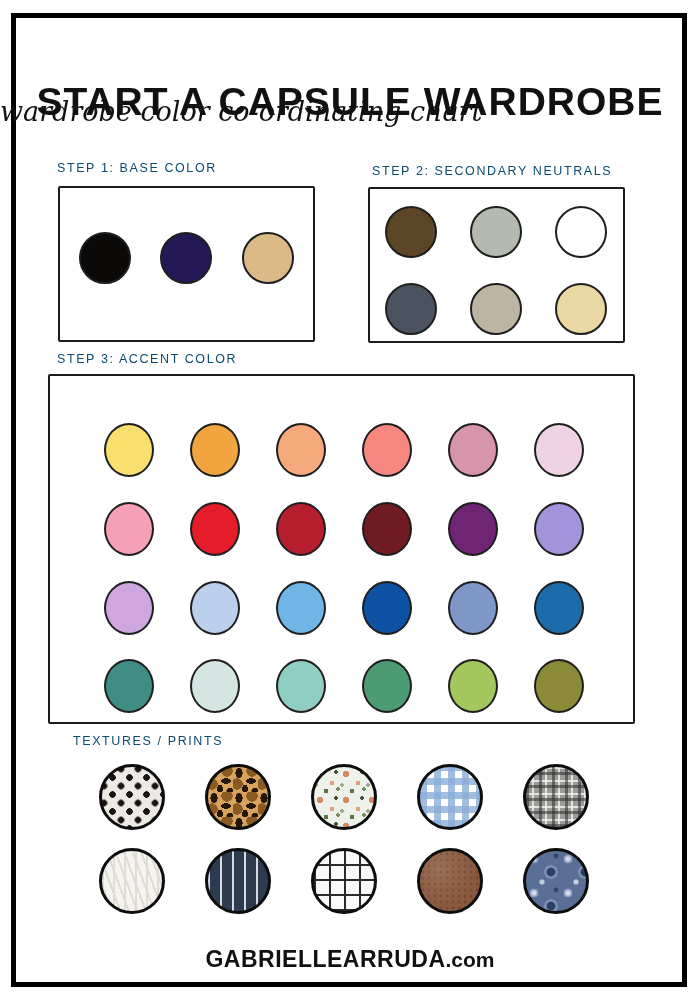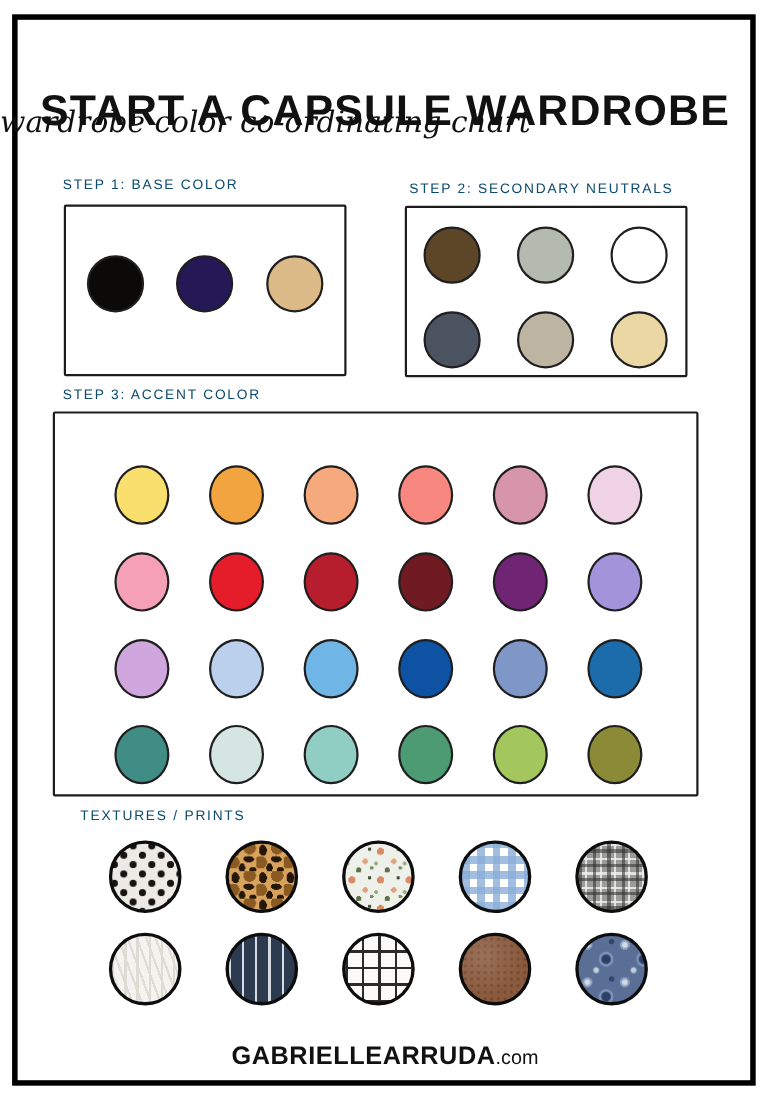--- a/index.html
+++ b/index.html
@@ -167,21 +167,21 @@
       radial-gradient(circle 4px at 30px 5px, #33476b 55%, transparent 70%);
     background-size:34px 34px;
   }
   .footer {
     position:absolute; top:946px; left:0; width:100%;
     text-align:center;
     color:#111;
     white-space:nowrap;
   }
   .footer .brand { font-size:23px; font-weight:bold; letter-spacing:0.5px;text-align:right; }
-  .footer .domain { font-size:18px; font-weight:normal;text-align:center; }
+  .footer .domain { font-size:21px; font-weight:bold;text-align:center; }
 </style>
 </head>
 <body>
 
 <div class="frame"></div>
 
 <h1 class="title">START A CAPSULE WARDROBE</h1>
 <div class="subtitle">wardrobe color co-ordinating chart</div>
 
 <div class="step-label" id="step1-label">STEP 1: BASE COLOR</div>

